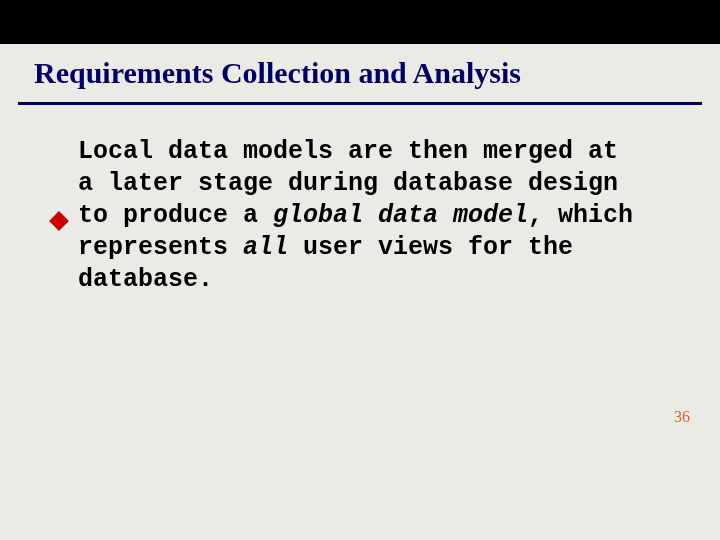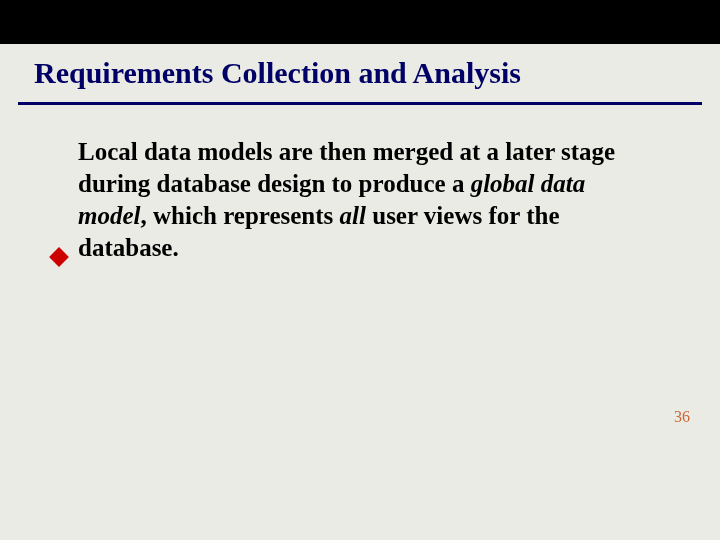--- a/index.html
+++ b/index.html
@@ -44,21 +44,22 @@
     border-top: 3px solid #000066;
   }
   .body {
     position: absolute;
     top: 136px;
     left: 52px;
     width: 584px;
   }
   .bullet-row {
     display: flex;
-    align-items: flex-end;
+    align-items: center;
+    font-family: Liberation Mono, monospace;
   }
   .diamond {
     flex: 0 0 auto;
     width: 14px;
     height: 14px;
     background: #cc0000;
     transform: rotate(45deg);
     margin-top: 9px;
     margin-right: 12px;
   }

